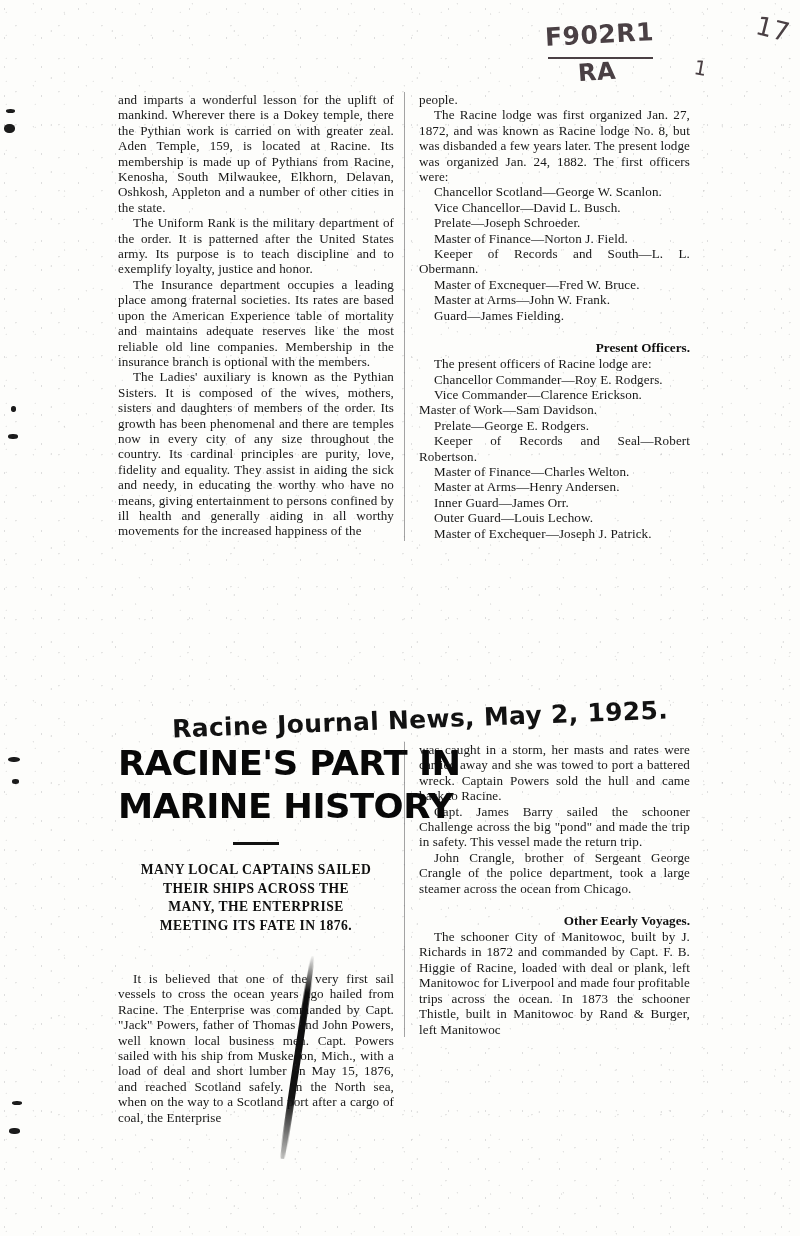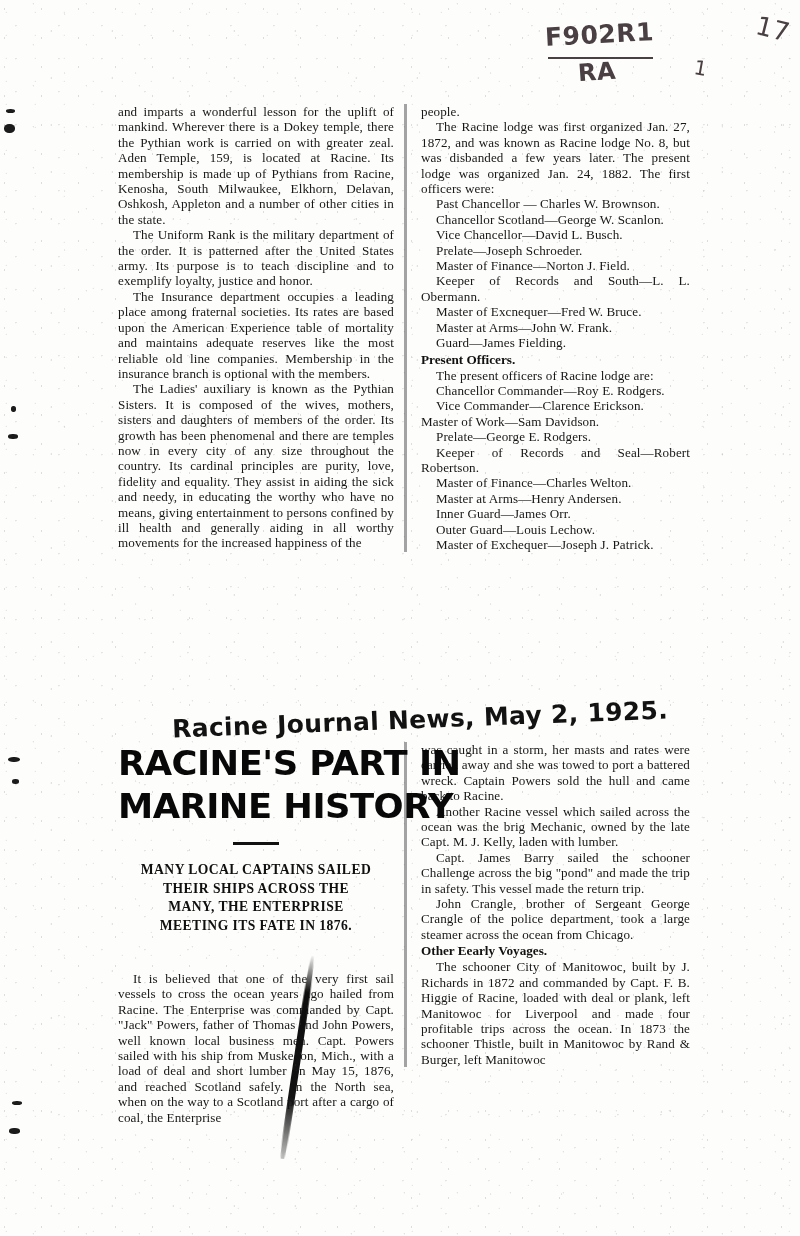--- a/index.html
+++ b/index.html
@@ -79,50 +79,50 @@
     position: absolute;
     background: #1b1b1b;
     border-radius: 45%;
     z-index: 18;
   }
 
   
   #clipping {
     position: absolute;
     left: 118px;
-    top: 104px;
+    top: 92px;
     width: 590px;
   }
   .cols {
     display: flex;
     align-items: flex-start;
   }
   .col {
     width: 286px;
     box-sizing: border-box;
   }
   .col-left  { padding-right: 10px; }
-  .col-right { padding-left: 14px; border-left: 3px solid #a3a3a3; }
+  .col-right { padding-left: 14px; border-left: 1px solid #a3a3a3; }
 
   
   .body p {
     margin: 0;
     font-family: "Liberation Serif", serif;
     font-size: 13.1px;
     line-height: 15.4px;
     text-align: justify;
     color: #171717;
     letter-spacing: .1px;
   }
   .body p.ind { text-indent: 15px; }
   .body p.noind { text-indent: 0; }
 
   .sub-head {
-    margin: 1px 0 0 0;
-    text-align: left;
+    margin: 17px 0 0 0;
+    text-align: right;
     font-weight: bold;
     font-size: 13.2px;
     line-height: 16px;
     color: #111;
     font-family: "Liberation Serif", serif;
   }
 
   
   .officer {
     margin: 0;
@@ -229,21 +229,20 @@
         <p class="noind">and imparts a wonderful lesson for the uplift of mankind. Wherever there is a Dokey temple, there the Pythian work is carried on with greater zeal. Aden Temple, 159, is located at Racine. Its membership is made up of Pythians from Racine, Kenosha, South Milwaukee, Elkhorn, Delavan, Oshkosh, Appleton and a number of other cities in the state.</p>
         <p class="ind">The Uniform Rank is the military department of the order. It is patterned after the United States army. Its purpose is to teach discipline and to exemplify loyalty, justice and honor.</p>
         <p class="ind">The Insurance department occupies a leading place among fraternal societies. Its rates are based upon the American Experience table of mortality and maintains adequate reserves like the most reliable old line companies. Membership in the insurance branch is optional with the members.</p>
         <p class="ind">The Ladies' auxiliary is known as the Pythian Sisters. It is composed of the wives, mothers, sisters and daughters of members of the order. Its growth has been phenomenal and there are temples now in every city of any size throughout the country. Its cardinal principles are purity, love, fidelity and equality. They assist in aiding the sick and needy, in educating the worthy who have no means, giving entertainment to persons confined by ill health and generally aiding in all worthy movements for the increased happiness of the</p>
       </div>
 
       <div class="col col-right body">
         <p class="noind">people.</p>
         <p class="ind">The Racine lodge was first organized Jan. 27, 1872, and was known as Racine lodge No. 8, but was disbanded a few years later. The present lodge was organized Jan. 24, 1882. The first officers were:</p>
 
-        <p class="officer">Past Chancellor — Charles W. Brownson.</p>
         <p class="officer">Chancellor Scotland—George W. Scanlon.</p>
         <p class="officer">Vice Chancellor—David L. Busch.</p>
         <p class="officer">Prelate—Joseph Schroeder.</p>
         <p class="officer">Master of Finance—Norton J. Field.</p>
         <p class="officer">Keeper of Records and South—L. L. Obermann.</p>
         <p class="officer">Master of Excnequer—Fred W. Bruce.</p>
         <p class="officer">Master at Arms—John W. Frank.</p>
         <p class="officer">Guard—James Fielding.</p>
 
         <div class="sub-head">Present Officers.</div>
@@ -281,21 +280,20 @@
           <span class="l1">MEETING ITS FATE IN 1876.</span>
         </div>
 
         <div class="body" style="margin-top:36px;">
           <p class="ind">It is believed that one of the very first sail vessels to cross the ocean years ago hailed from Racine. The Enterprise was commanded by Capt. "Jack" Powers, father of Thomas and John Powers, well known local business men. Capt. Powers sailed with his ship from Muskegon, Mich., with a load of deal and short lumber on May 15, 1876, and reached Scotland safely. In the North sea, when on the way to a Scotland port after a cargo of coal, the Enterprise</p>
         </div>
       </div>
 
       <div class="col col-right body">
         <p class="noind">was caught in a storm, her masts and rates were carried away and she was towed to port a battered wreck. Captain Powers sold the hull and came back to Racine.</p>
-        <p class="ind">Another Racine vessel which sailed across the ocean was the brig Mechanic, owned by the late Capt. M. J. Kelly, laden with lumber.</p>
         <p class="ind">Capt. James Barry sailed the schooner Challenge across the big "pond" and made the trip in safety. This vessel made the return trip.</p>
         <p class="ind">John Crangle, brother of Sergeant George Crangle of the police department, took a large steamer across the ocean from Chicago.</p>
         <div class="sub-head">Other Eearly Voyages.</div>
         <p class="ind">The schooner City of Manitowoc, built by J. Richards in 1872 and commanded by Capt. F. B. Higgie of Racine, loaded with deal or plank, left Manitowoc for Liverpool and made four profitable trips across the ocean. In 1873 the schooner Thistle, built in Manitowoc by Rand &amp; Burger, left Manitowoc</p>
       </div>
     </div>
   </div>
 
   <div id="streak"></div>
 

